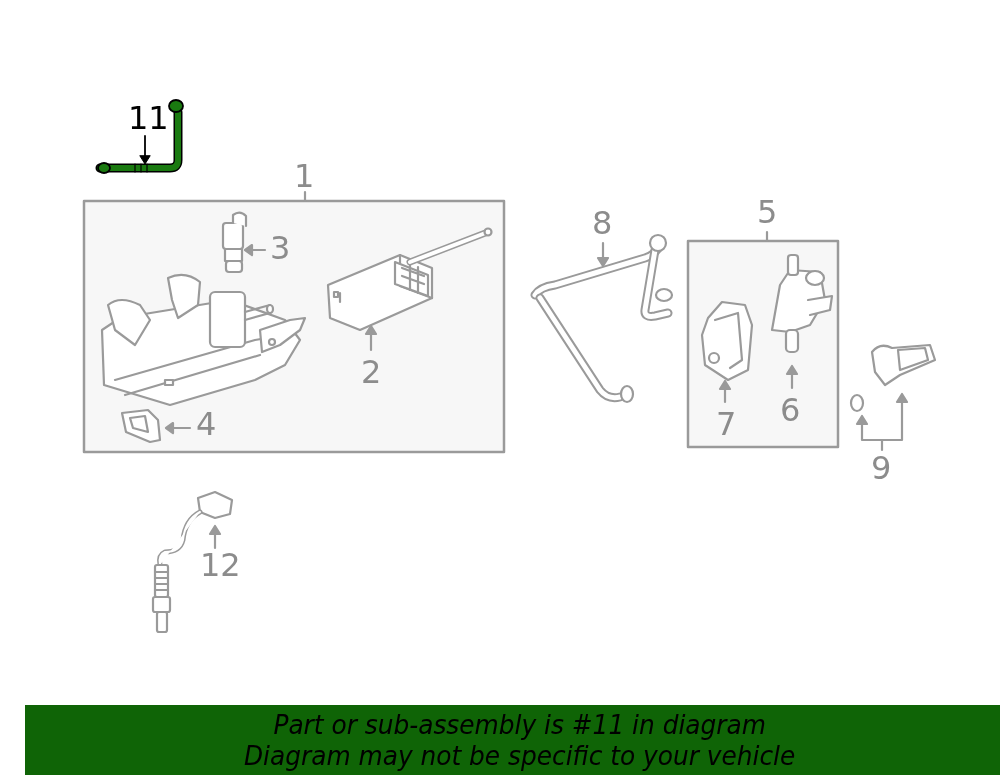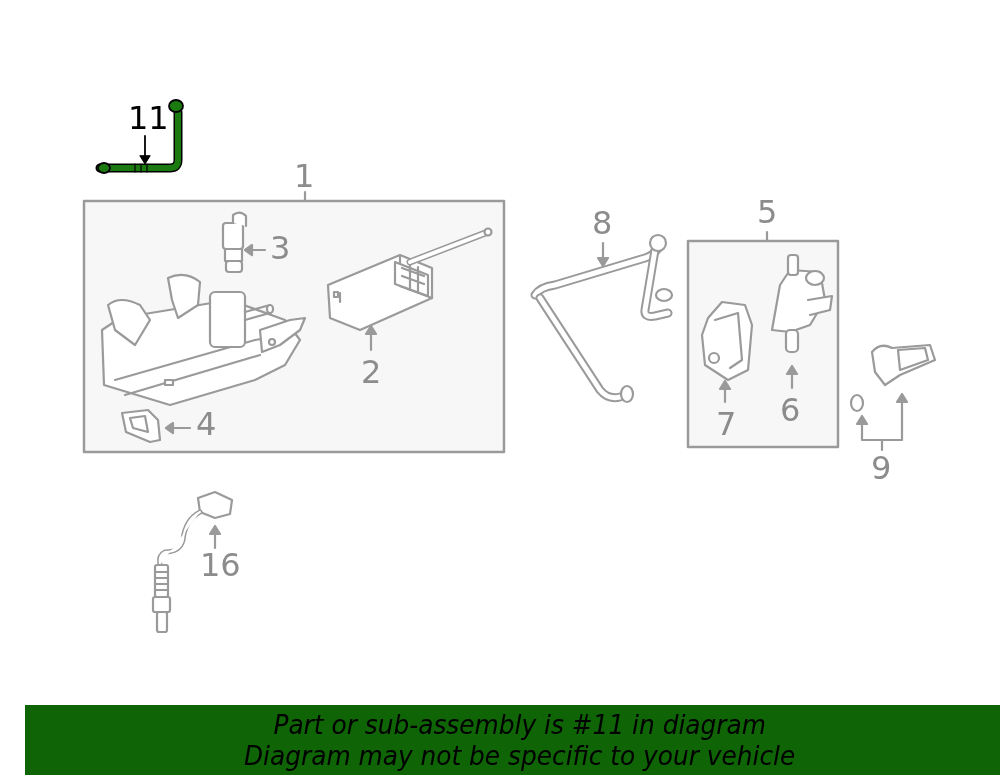--- a/index.html
+++ b/index.html
@@ -146,18 +146,18 @@
 <div class="callout active" style="left:128px;top:102px;">11</div>
 <div class="callout" style="left:294px;top:160px;">1</div>
 <div class="callout" style="left:361px;top:356px;">2</div>
 <div class="callout" style="left:270px;top:232px;">3</div>
 <div class="callout" style="left:196px;top:408px;">4</div>
 <div class="callout" style="left:757px;top:196px;">5</div>
 <div class="callout" style="left:780px;top:394px;">6</div>
 <div class="callout" style="left:716px;top:408px;">7</div>
 <div class="callout" style="left:592px;top:207px;">8</div>
 <div class="callout" style="left:871px;top:452px;">9</div>
-<div class="callout" style="left:200px;top:549px;">16</div>
+<div class="callout" style="left:200px;top:549px;">12</div>
 
 <div class="banner">
   <span>Part or sub-assembly is #11 in diagram</span>
   <span>Diagram may not be specific to your vehicle</span>
 </div>
 
 </body></html>

